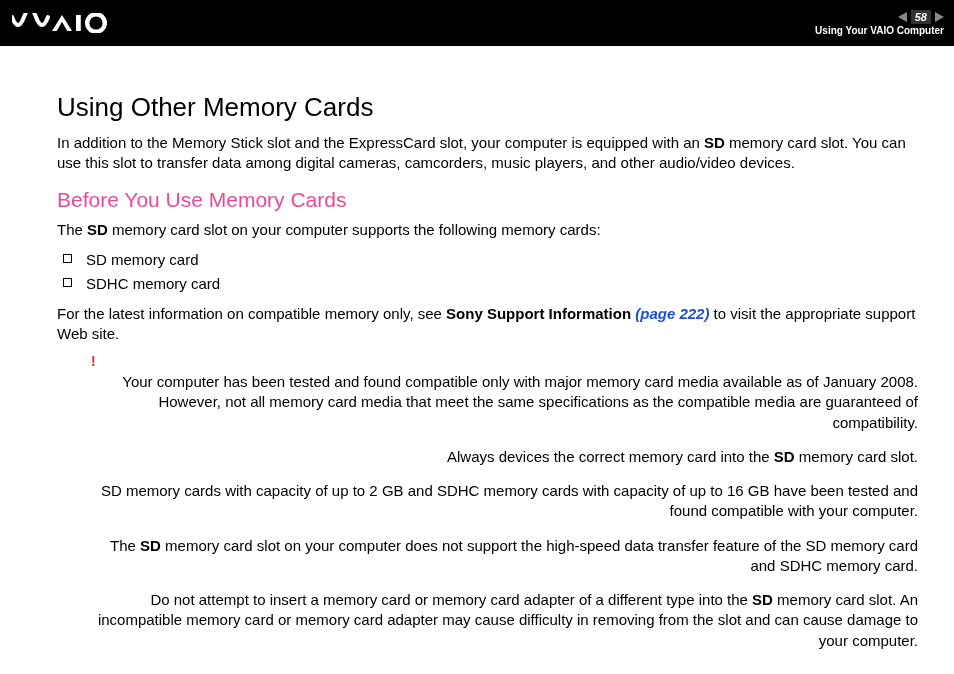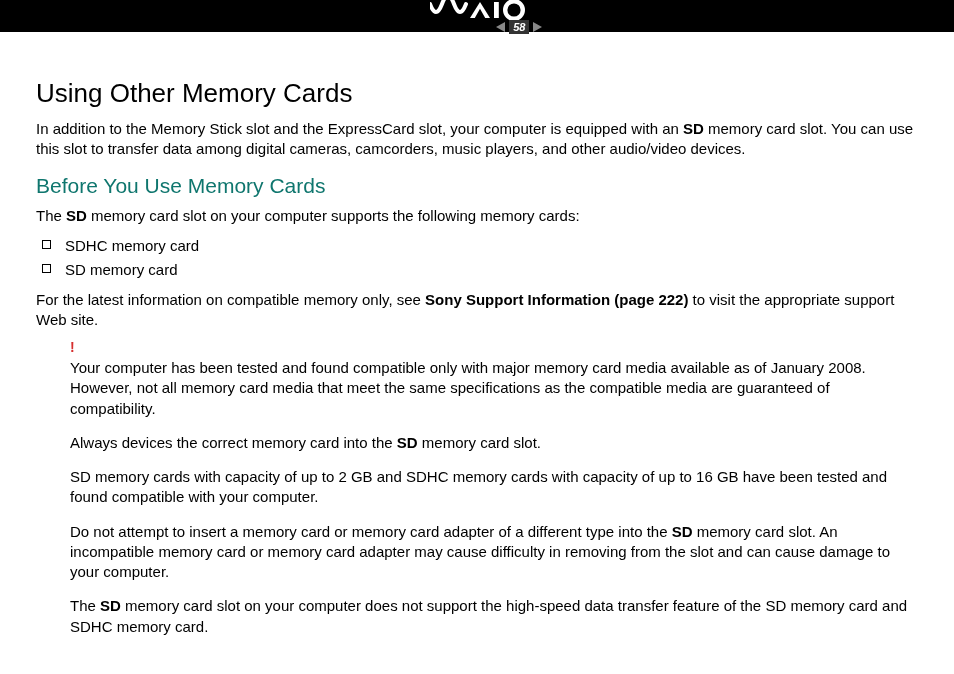--- a/index.html
+++ b/index.html
@@ -7,27 +7,26 @@
     padding: 0;
     font-family: Arial, Helvetica, sans-serif;
     width: 954px;
     height: 674px;
     background: #fff;
     color: #000;
     box-sizing: border-box;
   }
   .topbar {
     background: #000;
-    height: 32px;
+    height: 46px;
     display: flex;
     align-items: center;
     justify-content: space-between;
     padding: 0 10px 0 12px;
     color: #fff;
-    flex-direction: column;
   }
   .logo {
     display: flex;
     align-items: center;
     gap: 0;
     letter-spacing: -1px;
   }
   .logo svg { display: block; }
   .header-right {
     display: flex;
@@ -56,31 +55,31 @@
   }
   .pager .prev { border-right: 9px solid #888; }
   .pager .next { border-left: 9px solid #888; }
   .section-label {
     font-size: 10px;
     font-weight: bold;
     color: #fff;
     text-align: center;
   }
   .content {
-    padding: 18px 36px 0 36px;
+    padding: 18px 36px 0 57px;
   }
   h1 {
     font-weight: normal;
     font-size: 26px;
     margin: 28px 0 10px 0;
   }
   h2 {
     font-weight: normal;
     font-size: 21px;
-    color: #0f766e;
+    color: #ec4899;
     margin: 14px 0 8px 0;
   }
   p {
     font-size: 15px;
     line-height: 1.35;
     margin: 0 0 8px 0;
   }
   .list {
     margin: 4px 0 8px 0;
   }
@@ -100,34 +99,35 @@
     flex: none;
     position: relative;
   }
   .sq::after {
     content: "";
     position: absolute;
     left: 2px; top: 2px; right: -1px; bottom: -1px;
     border-right: 1px solid #000;
     border-bottom: 1px solid #000;
   }
-  .link { color: #000000; font-weight: bold; }
+  .link { color: #1d4ed8; font-weight: bold; font-style: italic; }
   .notes {
     padding-left: 34px;
     font-size: 13px;
     line-height: 1.35;
   }
   .bang {
     color: #d62f2f;
     font-weight: bold;
     font-size: 14px;
     margin-bottom: 1px;
   }
   .note-p {
     margin: 0 0 14px 0;
+    text-align: right;
   }
   b { font-weight: bold; }
 </style>
 </head>
 <body>
 
 <div class="topbar">
   <div class="logo">
     <svg width="96" height="20" viewBox="0 0 240 50" fill="#fff" aria-hidden="true">
       <path d="M0 10 Q15 50 30 10 Q45 -30 60 10 Q75 50 90 10" stroke="#fff" stroke-width="10" fill="none" stroke-linecap="round"></path>
@@ -155,40 +155,40 @@
 
   <h2>Before You Use Memory Cards</h2>
 
   <p>
     <span>The </span><b>SD</b><span> memory card slot on your computer supports the following memory cards:</span>
   </p>
 
   <div class="list">
     <div class="list-item">
       <span class="sq"></span>
-      <span>SDHC memory card</span>
+      <span>SD memory card</span>
     </div>
     <div class="list-item">
       <span class="sq"></span>
-      <span>SD memory card</span>
+      <span>SDHC memory card</span>
     </div>
   </div>
 
   <p>
     <span>For the latest information on compatible memory only, see </span><b>Sony Support Information </b><b class="link">(page 222)</b><span> to visit the appropriate support Web site.</span>
   </p>
 
   <div class="notes">
     <div class="bang">!</div>
     <p class="note-p">Your computer has been tested and found compatible only with major memory card media available as of January 2008. However, not all memory card media that meet the same specifications as the compatible media are guaranteed of compatibility.</p>
     <p class="note-p">
       <span>Always devices the correct memory card into the </span><b>SD</b><span> memory card slot.</span>
     </p>
     <p class="note-p">SD memory cards with capacity of up to 2 GB and SDHC memory cards with capacity of up to 16 GB have been tested and found compatible with your computer.</p>
     <p class="note-p">
-      <span>Do not attempt to insert a memory card or memory card adapter of a different type into the </span><b>SD</b><span> memory card slot. An incompatible memory card or memory card adapter may cause difficulty in removing from the slot and can cause damage to your computer.</span>
+      <span>The </span><b>SD</b><span> memory card slot on your computer does not support the high-speed data transfer feature of the SD memory card and SDHC memory card.</span>
     </p>
     <p class="note-p">
-      <span>The </span><b>SD</b><span> memory card slot on your computer does not support the high-speed data transfer feature of the SD memory card and SDHC memory card.</span>
+      <span>Do not attempt to insert a memory card or memory card adapter of a different type into the </span><b>SD</b><span> memory card slot. An incompatible memory card or memory card adapter may cause difficulty in removing from the slot and can cause damage to your computer.</span>
     </p>
 
   </div>
 </div>
 
 </body></html>

